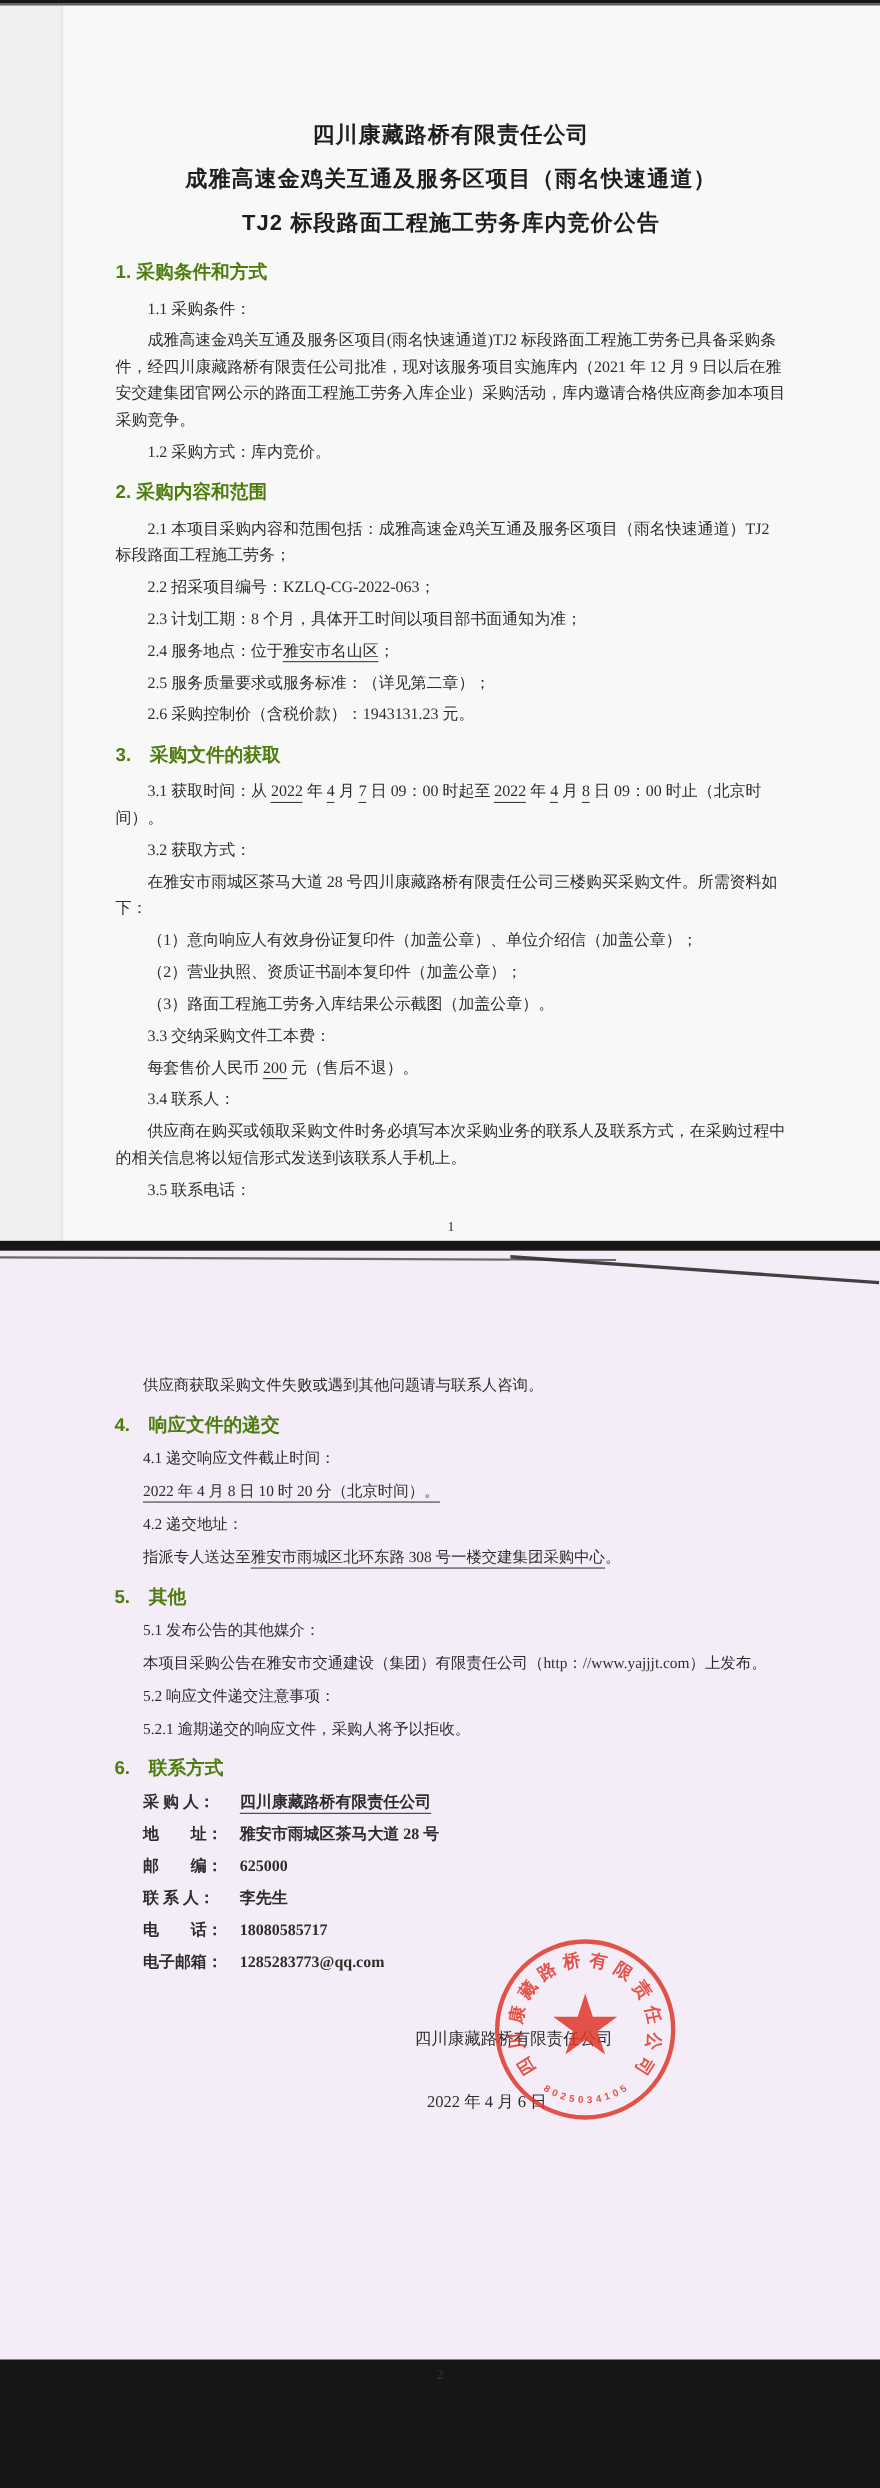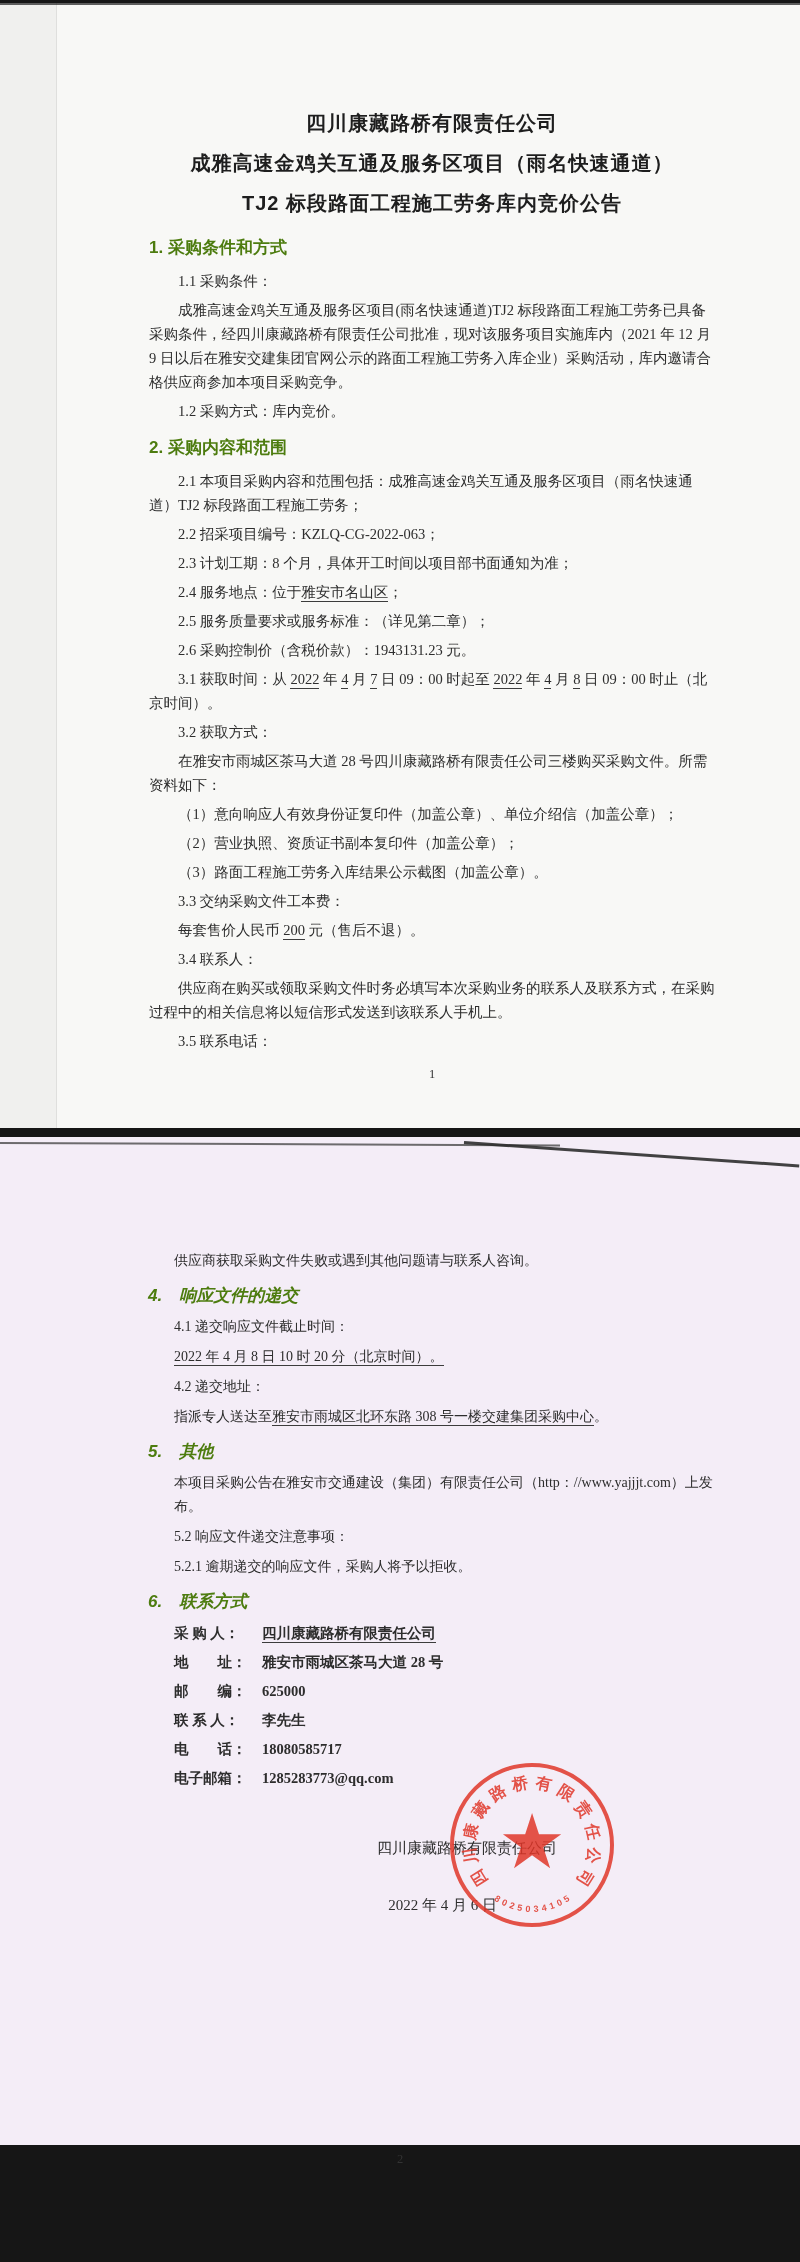--- a/index.html
+++ b/index.html
@@ -2,37 +2,37 @@
 <html><head>
 <meta charset="utf-8">
 <style>
   html,body{margin:0;padding:0;}
   body{
     width:800px;height:2262px;position:relative;overflow:hidden;
     background:#161616;
     font-family:"Liberation Serif","DejaVu Serif",serif;
     color:#2d2d2d;
   }
-  .sheet{position:absolute;left:0;width:800px;box-sizing:border-box;padding-left:44px;}
+  .sheet{position:absolute;left:0;width:800px;box-sizing:border-box;}
   .sheet1{top:3px;height:1125px;background:#f8f8f6;}
   .sheet1 .scan-strip{position:absolute;left:0;top:0;width:56px;height:100%;
     background:rgba(90,90,90,0.05);border-right:1px solid rgba(0,0,0,0.07);}
   .sheet1::before{content:"";position:absolute;left:0;top:0;width:100%;height:2px;background:#2a2a2a;opacity:.75;}
   .sheet2{top:1137px;height:1008px;background:#f4edf7;}
   .edge-a{position:absolute;left:0;top:5px;width:70%;height:2px;background:#4a4a4a;transform:rotate(.25deg);transform-origin:left;opacity:.8;}
   .edge-b{position:absolute;right:0;top:4px;width:42%;height:3px;background:#2d2d2d;transform:rotate(4deg);transform-origin:left;opacity:.9;}
   .content1{padding:100px 85px 0 105px;}
   .content2{padding:106px 60px 0 130px;}
   .doc-title{margin:0 0 12px 0;text-align:center;}
   .doc-title p{margin:0;font-family:"Liberation Sans","DejaVu Sans",sans-serif;
     font-weight:700;font-size:20px;line-height:40px;letter-spacing:1px;color:#1e1e1e;}
   .sec{font-family:"Liberation Sans","DejaVu Sans",sans-serif;font-weight:700;
     font-size:17px;line-height:26px;color:#4d7c0f;}
   .content1 .sec{margin:12px 0 8px 0;}
-  .content2 .sec{margin:10px 0 6px -26px;font-style:italic;}
+  .content2 .sec{margin:10px 0 6px -26px;}
   .content1 p.item{margin:5px 0;line-height:24px;font-size:14.5px;text-indent:2em;}
   .content2 p.item{margin:6px 0;line-height:24px;font-size:14px;}
   .u{border-bottom:1px solid #3c3c3c;padding-bottom:1px;}
   .row{margin:5px 0;line-height:24px;font-size:14.5px;font-weight:bold;}
   .row .lbl{display:inline-block;min-width:88px;}
   .sig{margin:46px 0 0 0;text-align:right;padding-right:183px;font-size:15px;line-height:24px;}
   .sigdate{margin:33px 0 0 0;text-align:right;padding-right:243px;font-size:15px;line-height:24px;}
   .pagenum1{margin-top:14px;text-align:center;font-size:12.5px;color:#333;}
   .pagenum2{position:absolute;left:0;top:1015px;width:100%;text-align:center;font-size:12.5px;color:#333;}
   .seal{position:absolute;left:450px;top:626px;width:156px;height:156px;
@@ -64,20 +64,21 @@
     <p class="item">1.2 采购方式：库内竞价。</p>
 
     <div class="sec">2. 采购内容和范围</div>
     <p class="item">2.1 本项目采购内容和范围包括：成雅高速金鸡关互通及服务区项目（雨名快速通道）TJ2 标段路面工程施工劳务；</p>
     <p class="item">2.2 招采项目编号：KZLQ-CG-2022-063；</p>
     <p class="item">2.3 计划工期：8 个月，具体开工时间以项目部书面通知为准；</p>
     <p class="item"><span>2.4 服务地点：位于</span><span class="u">雅安市名山区</span><span>；</span></p>
     <p class="item">2.5 服务质量要求或服务标准：（详见第二章）；</p>
     <p class="item">2.6 采购控制价（含税价款）：1943131.23 元。</p>
 
+    <div class="sec">3.　采购文件的获取</div>
     <p class="item"><span>3.1 获取时间：从 </span><span class="u">2022</span><span> 年 </span><span class="u">4</span><span> 月 </span><span class="u">7</span><span> 日 09：00 时起至 </span><span class="u">2022</span><span> 年 </span><span class="u">4</span><span> 月 </span><span class="u">8</span><span> 日 09：00 时止（北京时间）。</span></p>
     <p class="item">3.2 获取方式：</p>
     <p class="item">在雅安市雨城区茶马大道 28 号四川康藏路桥有限责任公司三楼购买采购文件。所需资料如下：</p>
     <p class="item">（1）意向响应人有效身份证复印件（加盖公章）、单位介绍信（加盖公章）；</p>
     <p class="item">（2）营业执照、资质证书副本复印件（加盖公章）；</p>
     <p class="item">（3）路面工程施工劳务入库结果公示截图（加盖公章）。</p>
     <p class="item">3.3 交纳采购文件工本费：</p>
     <p class="item"><span>每套售价人民币 </span><span class="u">200</span><span> 元（售后不退）。</span></p>
     <p class="item">3.4 联系人：</p>
     <p class="item">供应商在购买或领取采购文件时务必填写本次采购业务的联系人及联系方式，在采购过程中的相关信息将以短信形式发送到该联系人手机上。</p>
@@ -93,20 +94,21 @@
   <div class="content2">
     <p class="item">供应商获取采购文件失败或遇到其他问题请与联系人咨询。</p>
 
     <div class="sec">4.　响应文件的递交</div>
     <p class="item">4.1 递交响应文件截止时间：</p>
     <p class="item"><span class="u">2022 年 4 月 8 日 10 时 20 分（北京时间）。</span></p>
     <p class="item">4.2 递交地址：</p>
     <p class="item"><span>指派专人送达至</span><span class="u">雅安市雨城区北环东路 308 号一楼交建集团采购中心</span><span>。</span></p>
 
     <div class="sec">5.　其他</div>
+    <p class="item">5.1 发布公告的其他媒介：</p>
     <p class="item">本项目采购公告在雅安市交通建设（集团）有限责任公司（http：//www.yajjjt.com）上发布。</p>
     <p class="item">5.2 响应文件递交注意事项：</p>
     <p class="item">5.2.1 逾期递交的响应文件，采购人将予以拒收。</p>
 
     <div class="sec">6.　联系方式</div>
     <p class="row">
       <span class="lbl">采 购 人：</span><span><span class="u">四川康藏路桥有限责任公司</span></span>
     </p>
     <p class="row">
       <span class="lbl">地　　址：</span><span><span>雅安市雨城区茶马大道 28 号</span></span>

